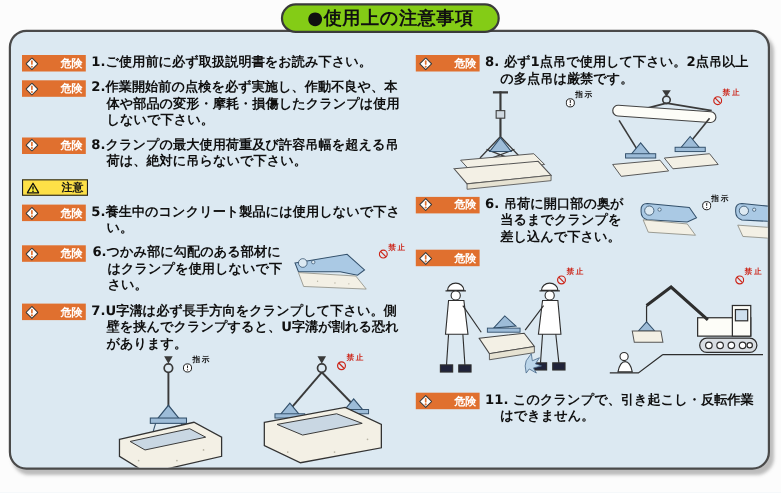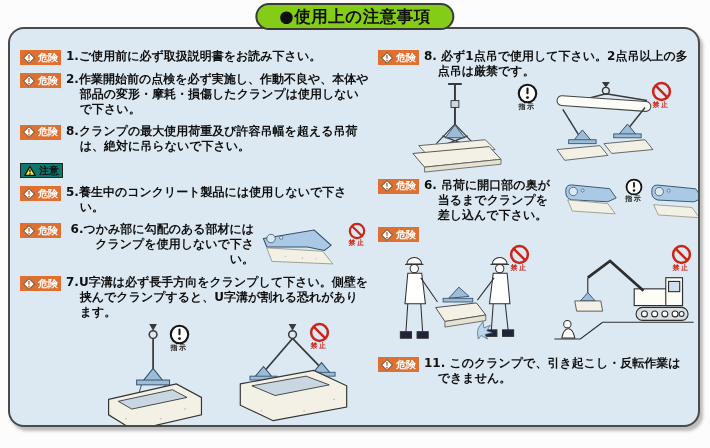--- a/index.html
+++ b/index.html
@@ -18,38 +18,38 @@
     height:27px;padding:0 22px;background:#84cc16;border:2px solid #3a3a3a;
     border-radius:15px;display:flex;align-items:center;justify-content:center;
     font-size:16.5px;font-weight:bold;letter-spacing:.5px;z-index:3;box-sizing:border-box;
     white-space:nowrap;
   }
   .col{display:flex;flex-direction:column;}
   .col.left{width:350px;flex:none;}
   .col.right{flex:1;min-width:0;}
   .item{display:flex;align-items:flex-start;gap:5px;margin-bottom:7px;}
   .badge{
-    flex:none;display:inline-flex;align-items:center;gap:3px;height:15px;
+    flex:none;display:inline-flex;align-items:center;gap:20px;height:15px;
     padding:0 3px;font-size:10px;font-weight:bold;margin-top:1px;box-sizing:border-box;
   }
   .badge.bd{background:#e0702f;color:#fff;}
-  .badge.bc{background:#0f766e;color:#131313;border:1.2px solid #222;}
+  .badge.bc{background:#fde047;color:#131313;border:1.2px solid #222;}
   .bico{width:12px;height:12px;flex:none;}
   .txt{
     margin:0;font-size:12px;font-weight:600;line-height:1.24;
     padding-left:1.15em;text-indent:-1.15em;
   }
-  .ico{display:inline-flex;flex-direction:column;align-items:center;width:26px;flex:none;}
+  .ico{display:inline-flex;flex-direction:row;width:26px;flex:none;}
   .ico svg{width:21px;height:21px;}
   .ico.small svg{width:18px;height:18px;}
   .ilab{font-size:7px;font-weight:bold;letter-spacing:.22em;white-space:nowrap;line-height:1.1;}
   .ilab.red{color:#cc2418;}
   .ilab.dark{color:#151515;}
   .item6row{display:flex;align-items:flex-start;gap:6px;}
-  .item6row .txt{width:200px;text-align:right;}
+  .item6row .txt{width:200px;}
   .illus{position:relative;}
   .illus7{height:118px;margin-top:2px;}
   .illus8{height:94px;margin-bottom:3px;}
   .illus10{height:110px;margin-bottom:2px;}
   .abs{position:absolute;}
   .art9{display:flex;align-items:flex-start;gap:2px;flex:none;}
   .txt9{width:120px;flex:none;}
 </style>
 </head>
 <body>

